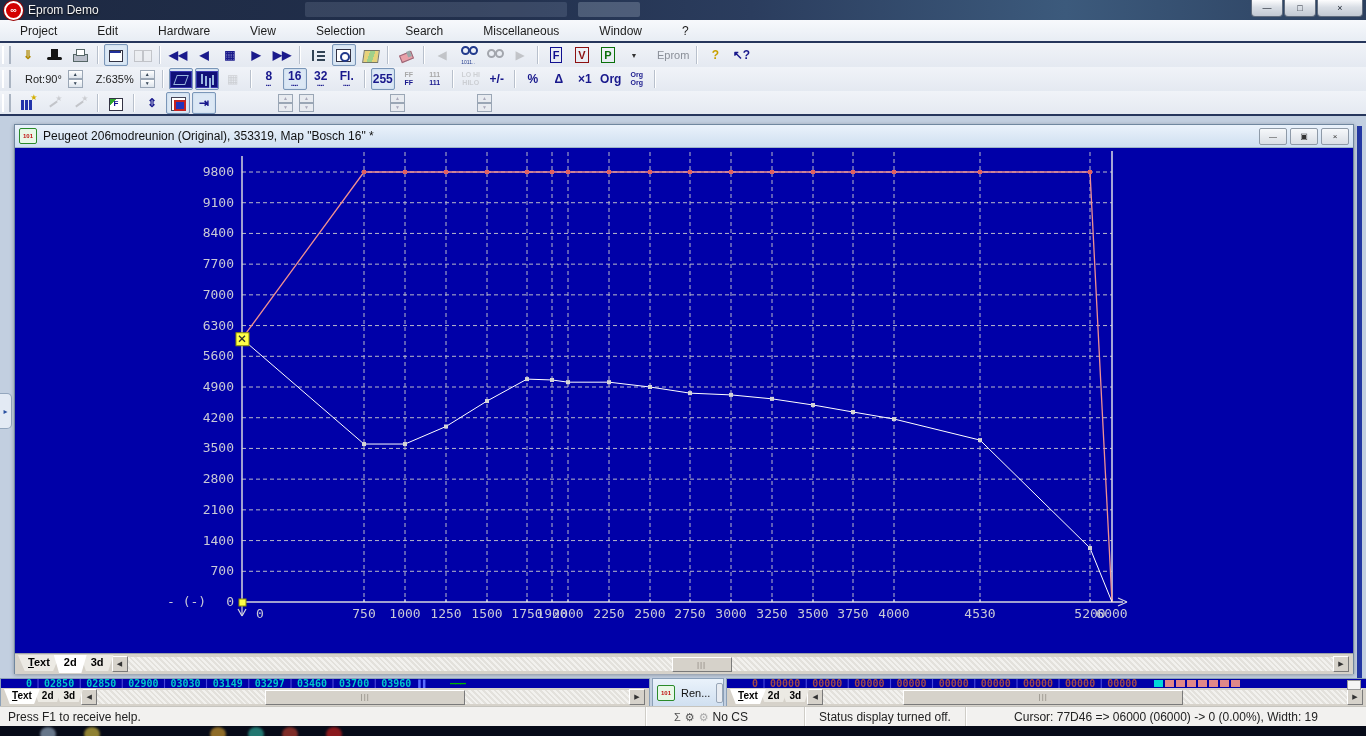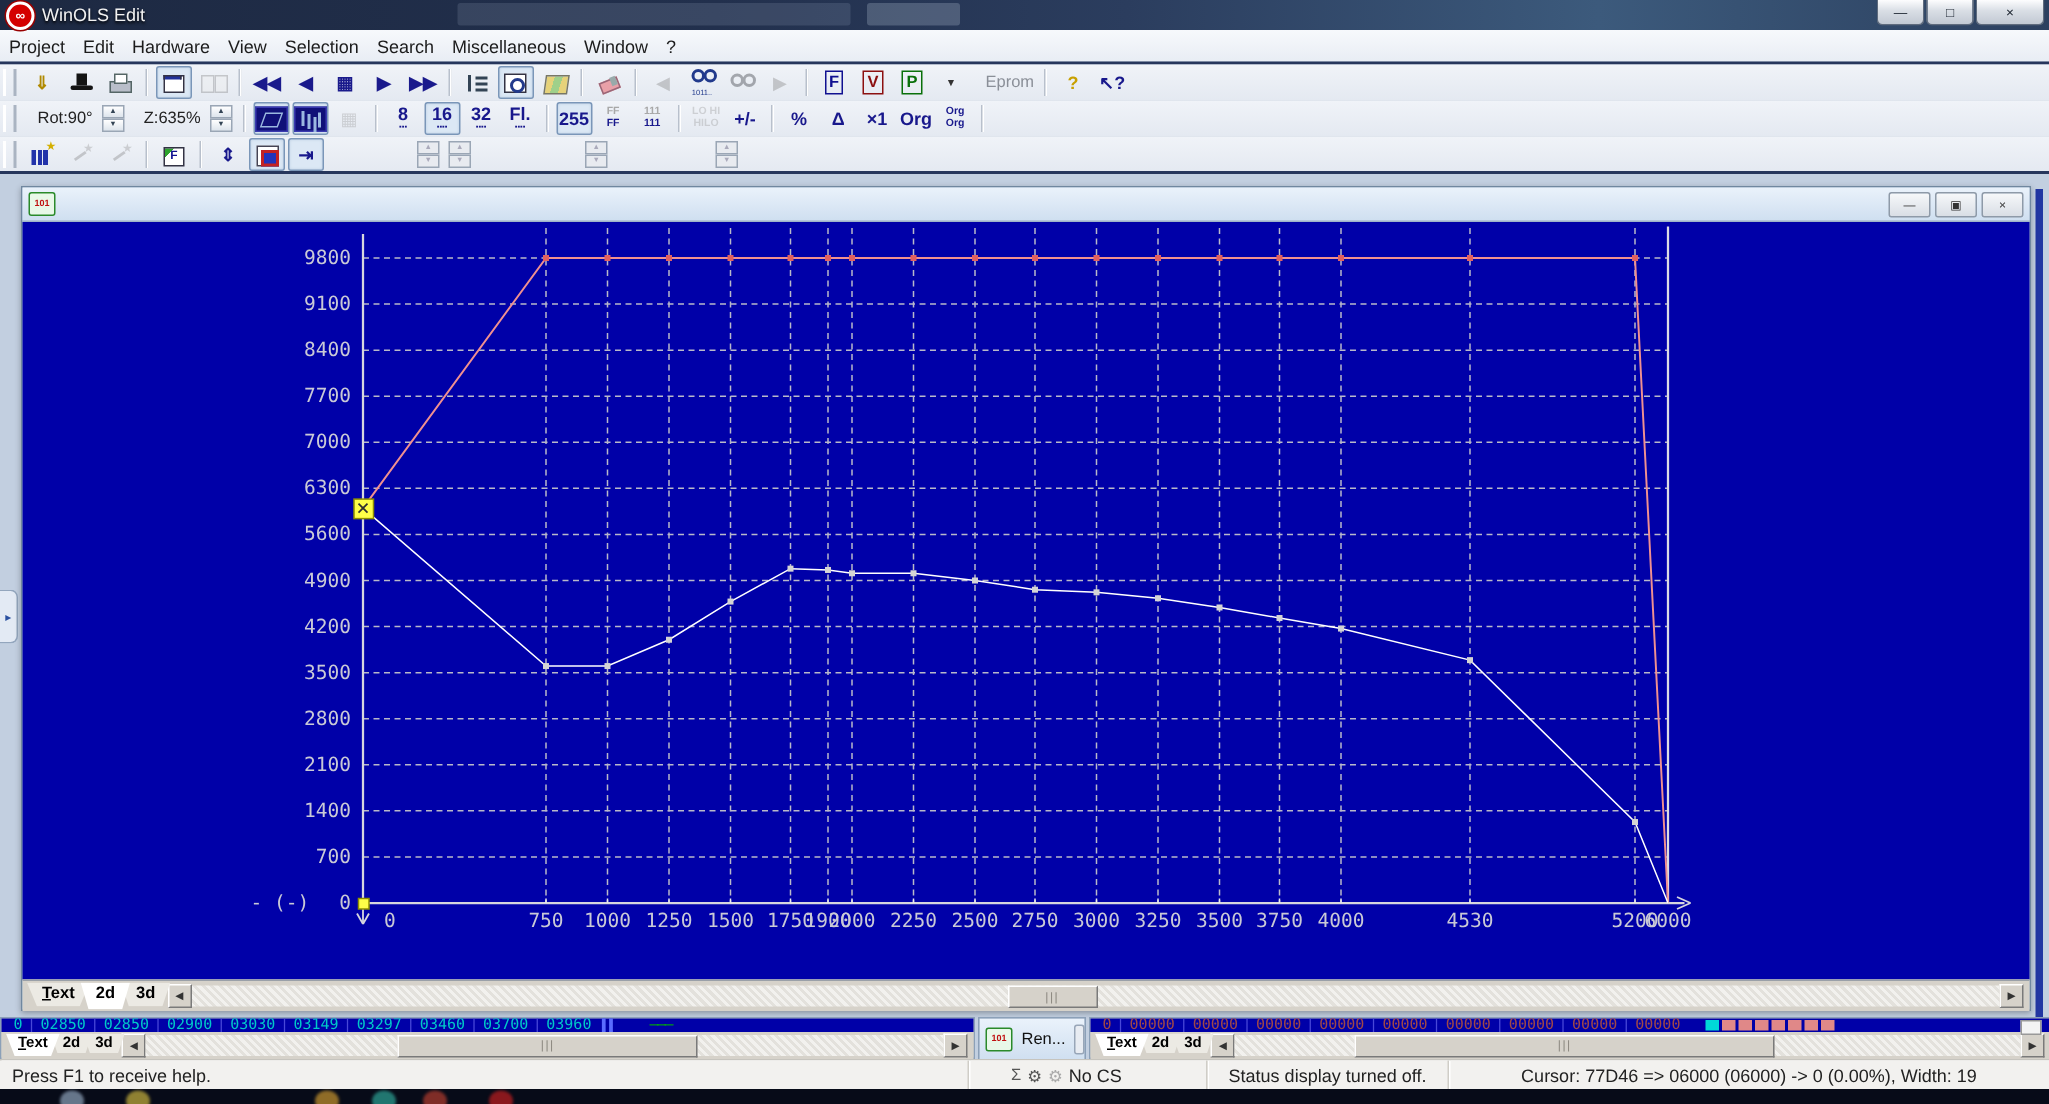--- a/index.html
+++ b/index.html
@@ -18,21 +18,21 @@
   .app-title{font-size:12px;z-index:2;text-shadow:0 1px 2px #000;}
   .win-controls{position:absolute;right:3px;top:0;display:flex;gap:1px;z-index:3;}
   .win-btn{width:30px;height:16px;border:1px solid #5f6b7d;border-top:none;border-radius:0 0 4px 4px;
     background:linear-gradient(#fdfdfe,#d9dee5 45%,#c2c9d3);color:#1c2430;font-size:9px;
     display:flex;align-items:center;justify-content:center;line-height:1;cursor:default;}
   .win-btn:last-child{width:44px;}
   
   .menubar{position:absolute;left:0;top:20px;width:1366px;height:21px;
     background:linear-gradient(#f7f9fc,#e8edf4);border-bottom:2px solid #26365c;
     display:flex;align-items:center;font-size:12px;color:#1c1c1c;}
-  .menu-item{padding:2px 6px;}
+  .menu-item{padding:2px 20px;}
   
   .tbrow{position:absolute;left:0;width:1366px;height:24px;background:linear-gradient(#f0f3f8,#e4e9f1);
     display:flex;align-items:center;border-bottom:1px solid #cdd4de;}
   #tb1{top:43px;} #tb2{top:67px;} #tb3{top:91px;}
   .dockline{position:absolute;left:0;top:114px;width:1366px;height:2px;background:#26365c;}
   .grip{width:5px;height:18px;margin:0 4px 0 2px;border-left:2px solid #fff;border-right:2px solid #aab4c2;}
   .sep{width:1px;height:18px;background:#b8c0cc;border-right:1px solid #fff;margin:0 4px;}
   .gap{height:1px;}
   .gk1{width:58px;} .gk2{width:70px;} .gk3{width:66px;}
   .tbtn{min-width:22px;height:20px;margin:0 1px;display:flex;flex-direction:column;align-items:center;
@@ -117,21 +117,21 @@
     font-size:7px;color:#333;display:flex;align-items:center;justify-content:center;}
   .sb-track{position:relative;flex:1;height:14px;background:repeating-linear-gradient(45deg,#f2f1ee 0 2px,#e3e1dc 2px 4px);}
   .sb-thumb{position:absolute;top:0;height:13px;background:#d6d2ca;border:1px solid;border-color:#fff #7a7a7a #7a7a7a #fff;
     display:flex;align-items:center;justify-content:center;}
   .sb-thumb i{font-style:normal;font-size:8px;color:#8a867e;letter-spacing:1px;line-height:1;}
   
   .strip{position:absolute;border:1px solid #8ba0b8;background:#d6d2ca;}
   .win-left{left:0px;top:562px;width:648px;height:28px;}
   .win-right{left:726px;top:562px;width:640px;height:28px;}
   .numrow{height:9px;background:#0000a8;overflow:hidden;font-family:"DejaVu Sans Mono",monospace;
-    font-size:10px;line-height:9px;white-space:nowrap;padding-left:5px;}
+    font-size:10px;line-height:9px;white-space:nowrap;padding-left:22px;font-weight:bold;}
   .numrow .num{margin:0 3px;}
   .numrow .numsep{color:#4848d8;}
   .win-left .num{color:#00c8c8;}
   .win-right .num{color:#a04848;}
   .bars{color:#5a6cff;margin-left:4px;font-size:8px;}
   .gdash{color:#00b400;margin-left:22px;letter-spacing:-1px;}
   .blockrow{display:inline-flex;gap:2px;margin-left:14px;vertical-align:top;margin-top:1px;}
   .blk{width:9px;height:7px;display:inline-block;}
   .blk.cy{background:#00d8d8;}
   .blk.pk{background:#e08888;}
@@ -160,21 +160,21 @@
 </style>
 </head>
 <body>
 
 <div class="app">
 
   <div class="titlebar">
     <span class="app-icon">
         <i>∞</i>
       </span>
-    <span class="app-title">WinOLS Edit</span>
+    <span class="app-title">Eprom Demo</span>
     <span class="ghost g1"></span>
     <span class="ghost g2"></span>
     <div class="win-controls" id="win-controls">
         <div class="win-btn">—</div>
         <div class="win-btn">□</div>
         <div class="win-btn">×</div>
       </div>
   </div>
 
   <div class="menubar" id="menubar">
@@ -402,20 +402,21 @@
     <div class="flyout">
       <span>▸</span>
     </div>
     <div class="right-sliver"></div>
 
     <div class="child">
       <div class="child-title">
         <span class="doc-icon">
             <i>101</i>
           </span>
+        <span class="child-title-text">Peugeot 206modreunion (Original), 353319, Map "Bosch 16" *</span>
         <div class="child-controls" id="child-controls">
             <div class="c-btn">—</div>
             <div class="c-btn">▣</div>
             <div class="c-btn">×</div>
           </div>
       </div>
       <div class="chart" id="chart-area"><svg width="1334" height="505">
             <line x1="349" y1="4" x2="349" y2="454" stroke="#b9b9c9" stroke-width="1" stroke-dasharray="4 3"></line>
             <line x1="390" y1="4" x2="390" y2="454" stroke="#b9b9c9" stroke-width="1" stroke-dasharray="4 3"></line>
             <line x1="431" y1="4" x2="431" y2="454" stroke="#b9b9c9" stroke-width="1" stroke-dasharray="4 3"></line>

